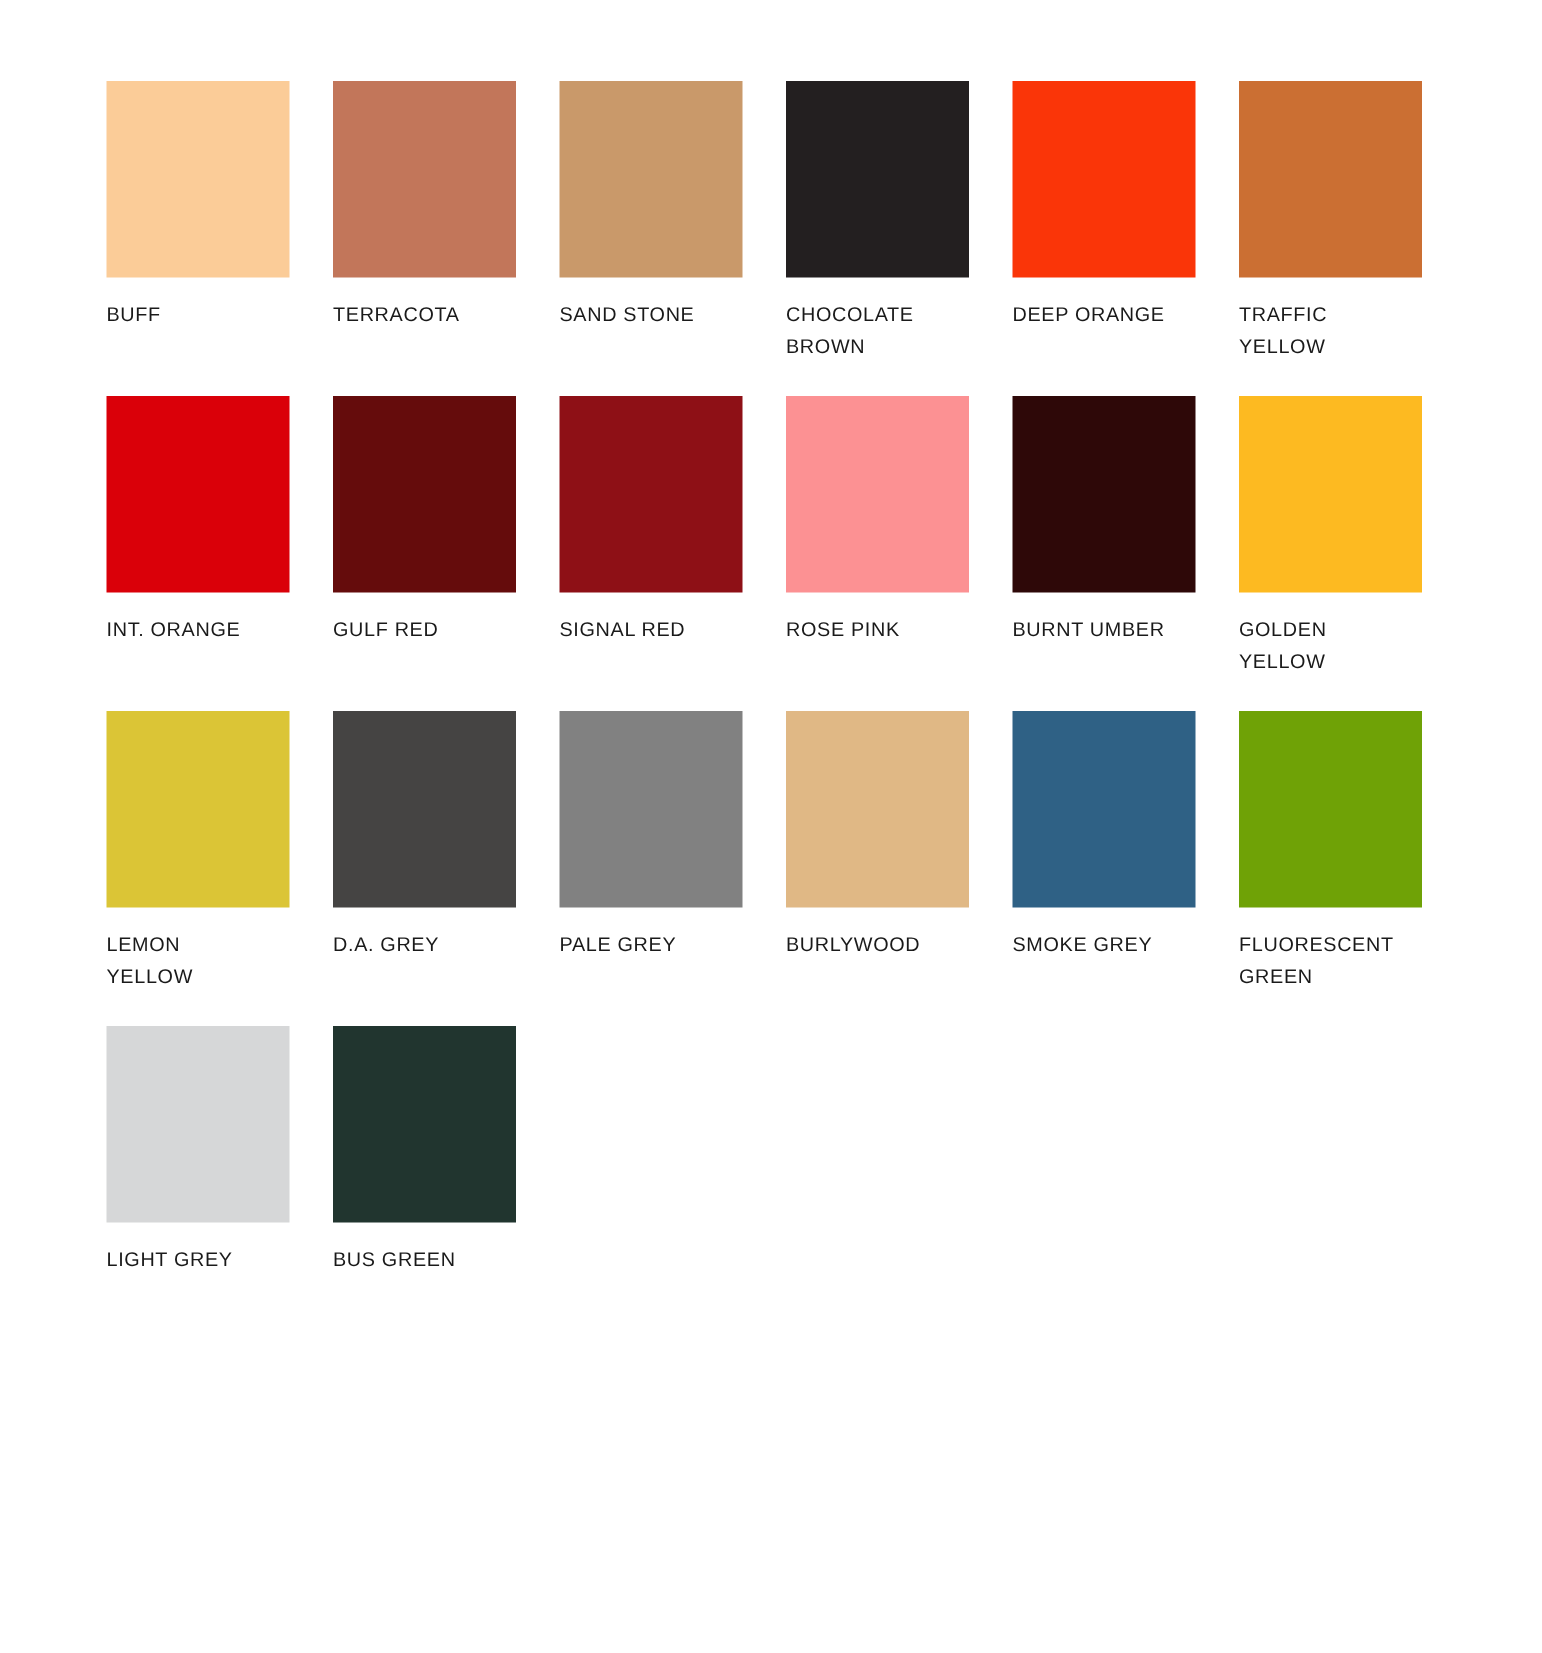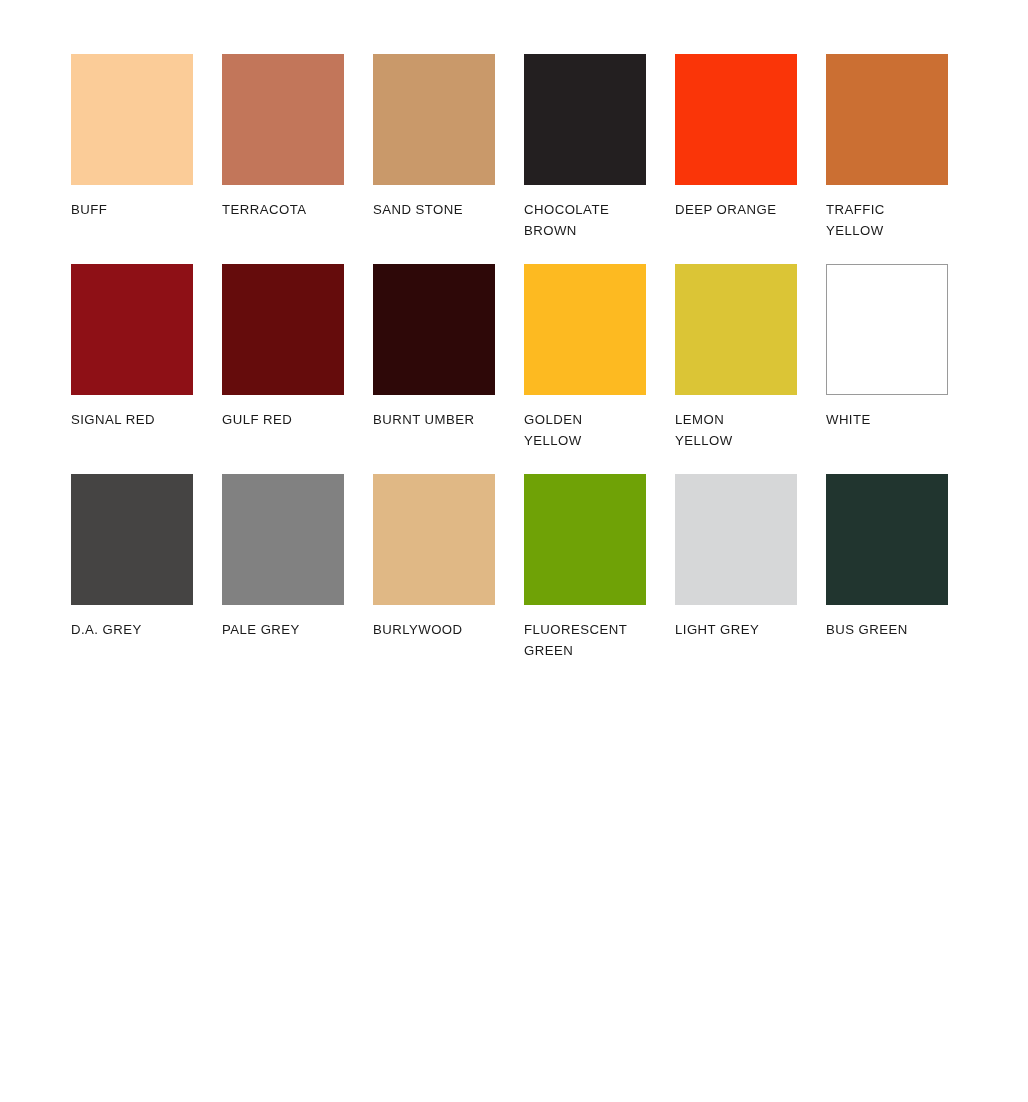--- a/index.html
+++ b/index.html
@@ -90,56 +90,64 @@
       <div class="swatch-cell">
         <div class="swatch-chip" style="background-color: rgb(250, 53, 8);"></div>
         <span class="swatch-label">DEEP ORANGE</span>
       </div>
       <div class="swatch-cell">
         <div class="swatch-chip" style="background-color: rgb(203, 111, 51);"></div>
         <span class="swatch-label">TRAFFIC
 YELLOW</span>
       </div>
       <div class="swatch-cell">
+        <div class="swatch-chip" style="background-color: rgb(218, 0, 9);"></div>
+        <span class="swatch-label">INT. ORANGE</span>
+      </div>
+      <div class="swatch-cell">
+        <div class="swatch-chip" style="background-color: rgb(101, 12, 12);"></div>
+        <span class="swatch-label">GULF RED</span>
+      </div>
+      <div class="swatch-cell">
         <div class="swatch-chip" style="background-color: rgb(142, 16, 22);"></div>
         <span class="swatch-label">SIGNAL RED</span>
       </div>
       <div class="swatch-cell">
-        <div class="swatch-chip" style="background-color: rgb(101, 12, 12);"></div>
-        <span class="swatch-label">GULF RED</span>
+        <div class="swatch-chip" style="background-color: rgb(252, 145, 147);"></div>
+        <span class="swatch-label">ROSE PINK</span>
       </div>
       <div class="swatch-cell">
         <div class="swatch-chip" style="background-color: rgb(46, 8, 8);"></div>
         <span class="swatch-label">BURNT UMBER</span>
       </div>
       <div class="swatch-cell">
         <div class="swatch-chip" style="background-color: rgb(253, 186, 33);"></div>
         <span class="swatch-label">GOLDEN
 YELLOW</span>
       </div>
       <div class="swatch-cell">
         <div class="swatch-chip" style="background-color: rgb(219, 197, 54);"></div>
         <span class="swatch-label">LEMON
 YELLOW</span>
       </div>
       <div class="swatch-cell">
-        <div class="swatch-chip has-outline" style="background-color: rgb(255, 255, 255);"></div>
-        <span class="swatch-label">WHITE</span>
-      </div>
-      <div class="swatch-cell">
         <div class="swatch-chip" style="background-color: rgb(69, 68, 67);"></div>
         <span class="swatch-label">D.A. GREY</span>
       </div>
       <div class="swatch-cell">
         <div class="swatch-chip" style="background-color: rgb(129, 129, 129);"></div>
         <span class="swatch-label">PALE GREY</span>
       </div>
       <div class="swatch-cell">
         <div class="swatch-chip" style="background-color: rgb(224, 184, 133);"></div>
         <span class="swatch-label">BURLYWOOD</span>
+      </div>
+      <div class="swatch-cell">
+        <div class="swatch-chip" style="background-color: rgb(47, 97, 133);"></div>
+        <span class="swatch-label">SMOKE GREY</span>
       </div>
       <div class="swatch-cell">
         <div class="swatch-chip" style="background-color: rgb(111, 162, 6);"></div>
         <span class="swatch-label">FLUORESCENT
 GREEN</span>
       </div>
       <div class="swatch-cell">
         <div class="swatch-chip" style="background-color: rgb(214, 215, 216);"></div>
         <span class="swatch-label">LIGHT GREY</span>
       </div>

